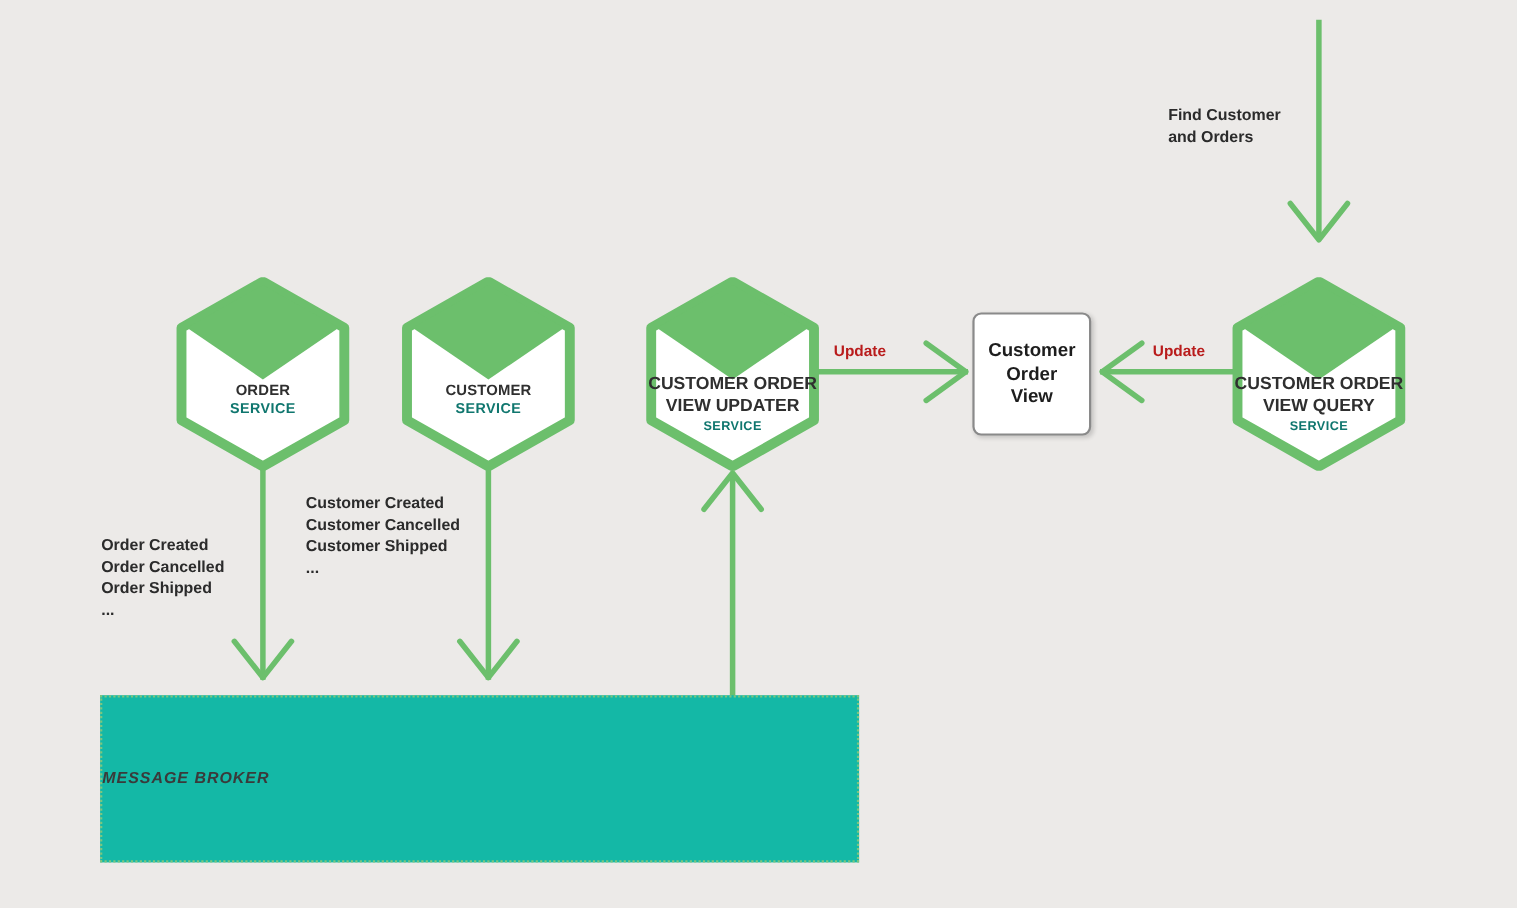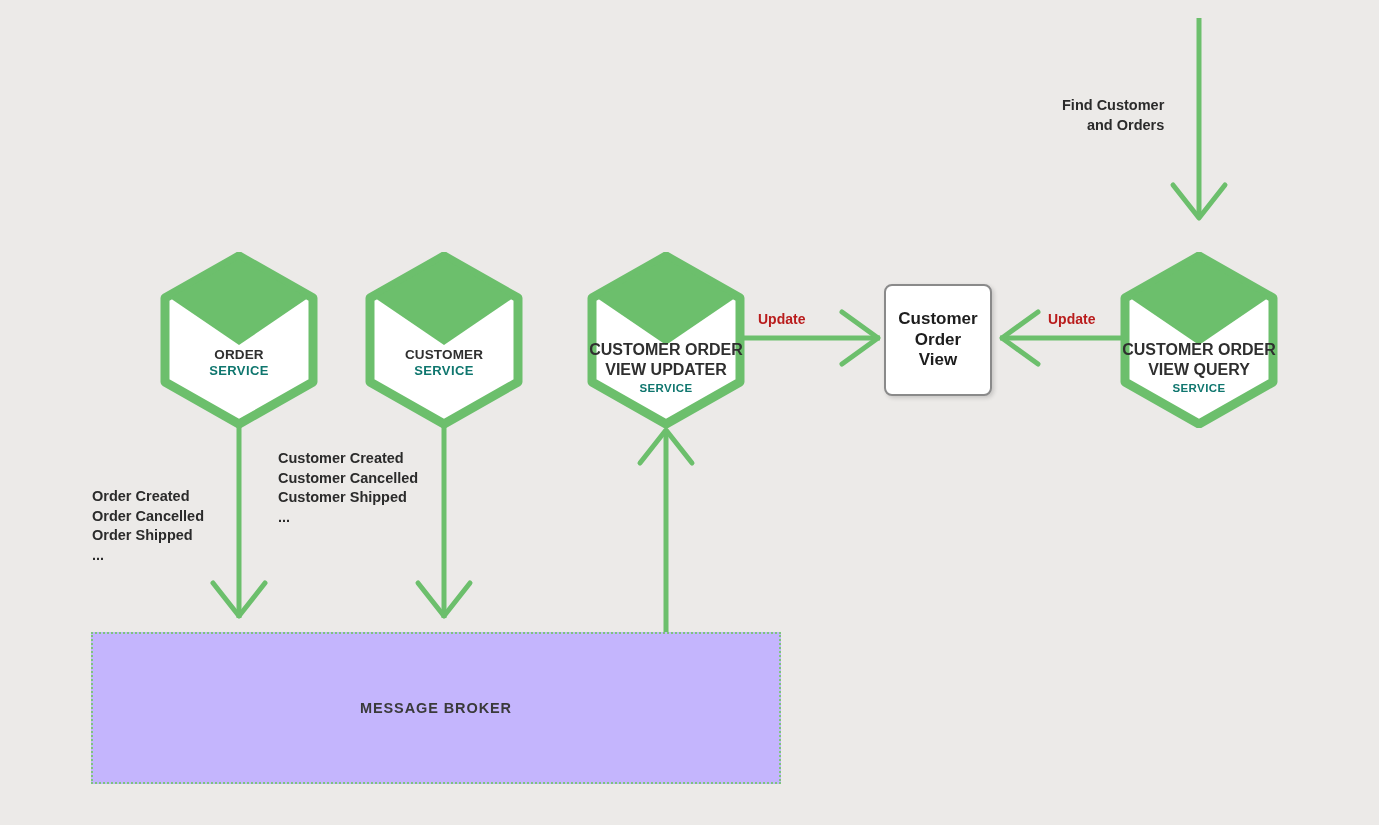--- a/index.html
+++ b/index.html
@@ -85,25 +85,26 @@
     font-size: 17px;
     font-weight: bold;
     color: #1d1d1d;
     text-align: center;
     line-height: 1.22;
   }
 
   
   .broker {
     position: absolute;
-    background: #c4b5fd;
+    background: #14b8a6;
     border: 2px dotted #7ec57e;
     display: flex;
     align-items: center;
-    justify-content: center;
+    justify-content: flex-start;
+    font-style: italic;
   }
   .broker-text {
     font-size: 14.5px;
     font-weight: bold;
     color: #3a3a3a;
     letter-spacing: 0.9px;
   }
 
   
   .note {
@@ -226,16 +227,16 @@
 
   <div class="note" style="left:278px; top:449px;">Customer Created
 Customer Cancelled
 Customer Shipped
 ...</div>
 
   <div class="edge-label" style="left:758px; top:311px;">Update</div>
 
   <div class="edge-label" style="left:1048px; top:311px;">Update</div>
 
-  <div class="note" style="left:1062px; top:96px;text-align:right;">Find Customer
+  <div class="note" style="left:1062px; top:96px;">Find Customer
 and Orders</div>
 
 </div>
 
 </body></html>

